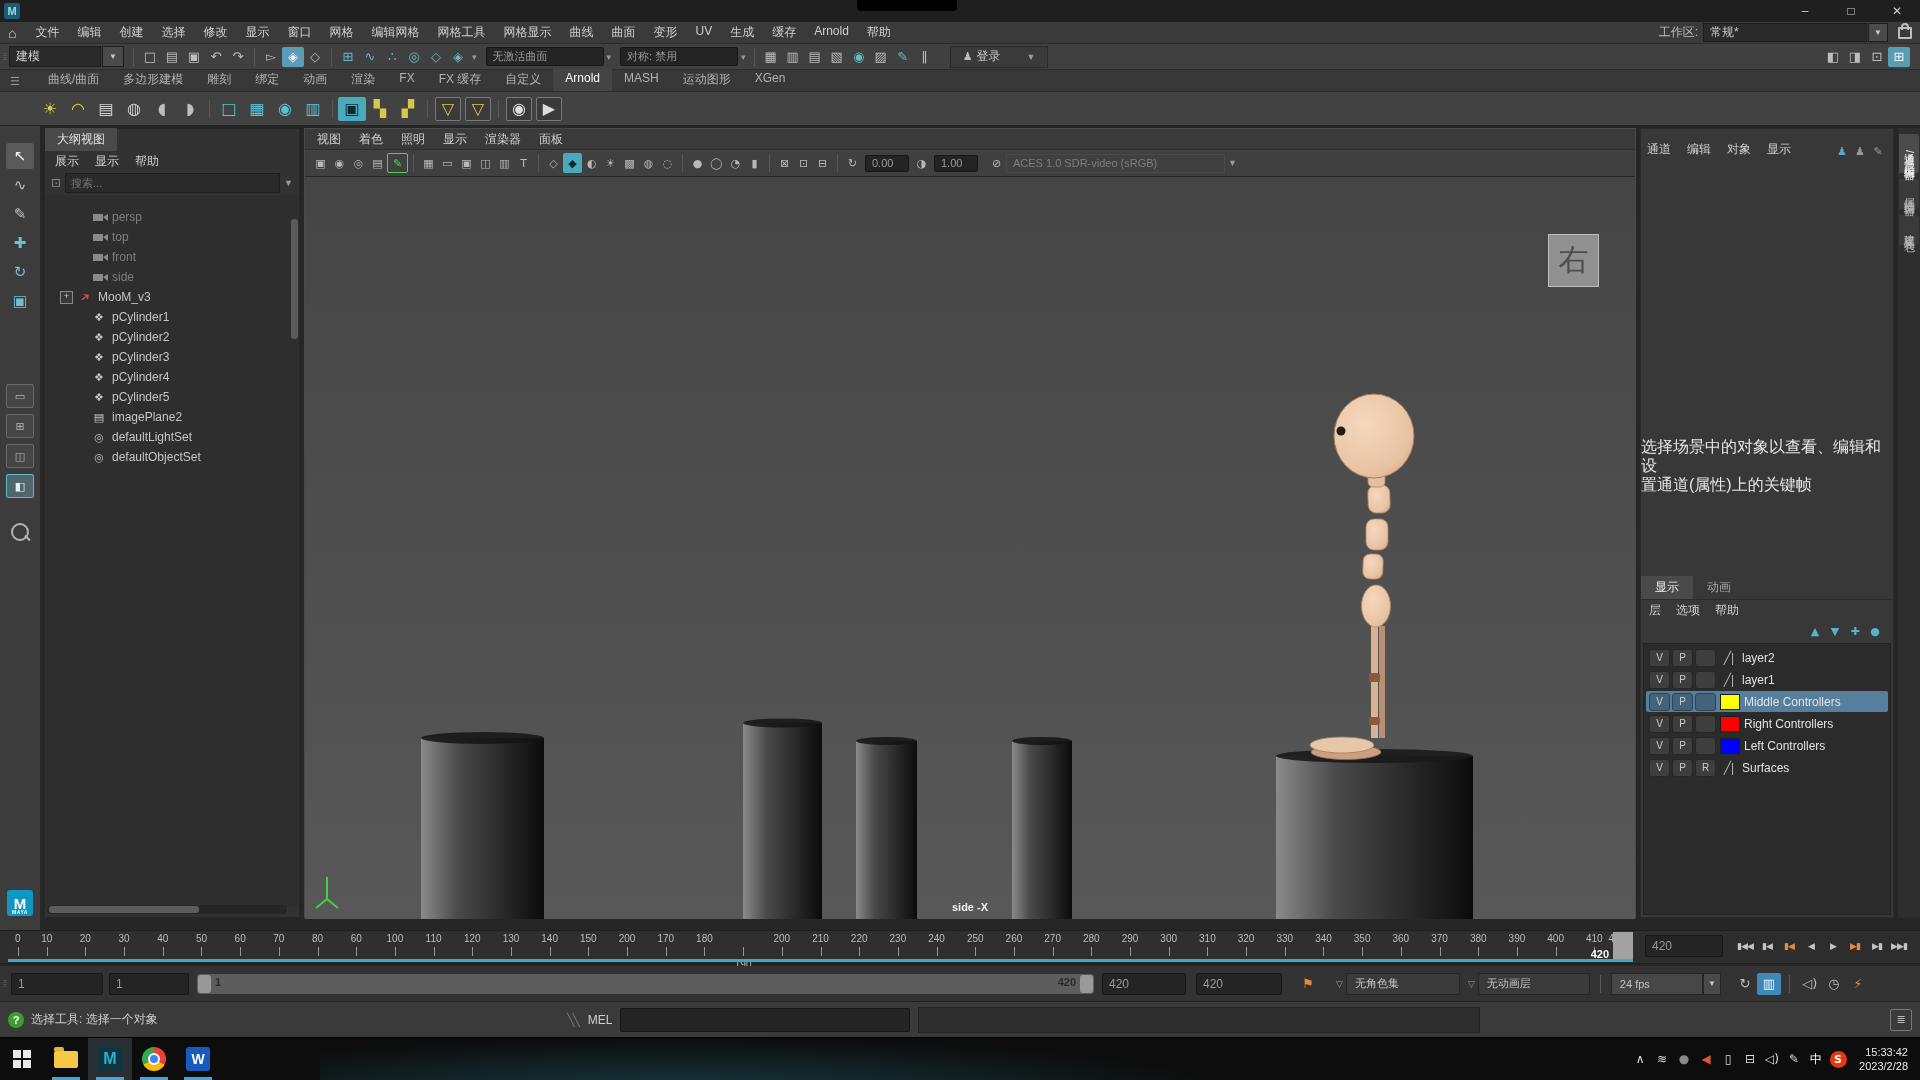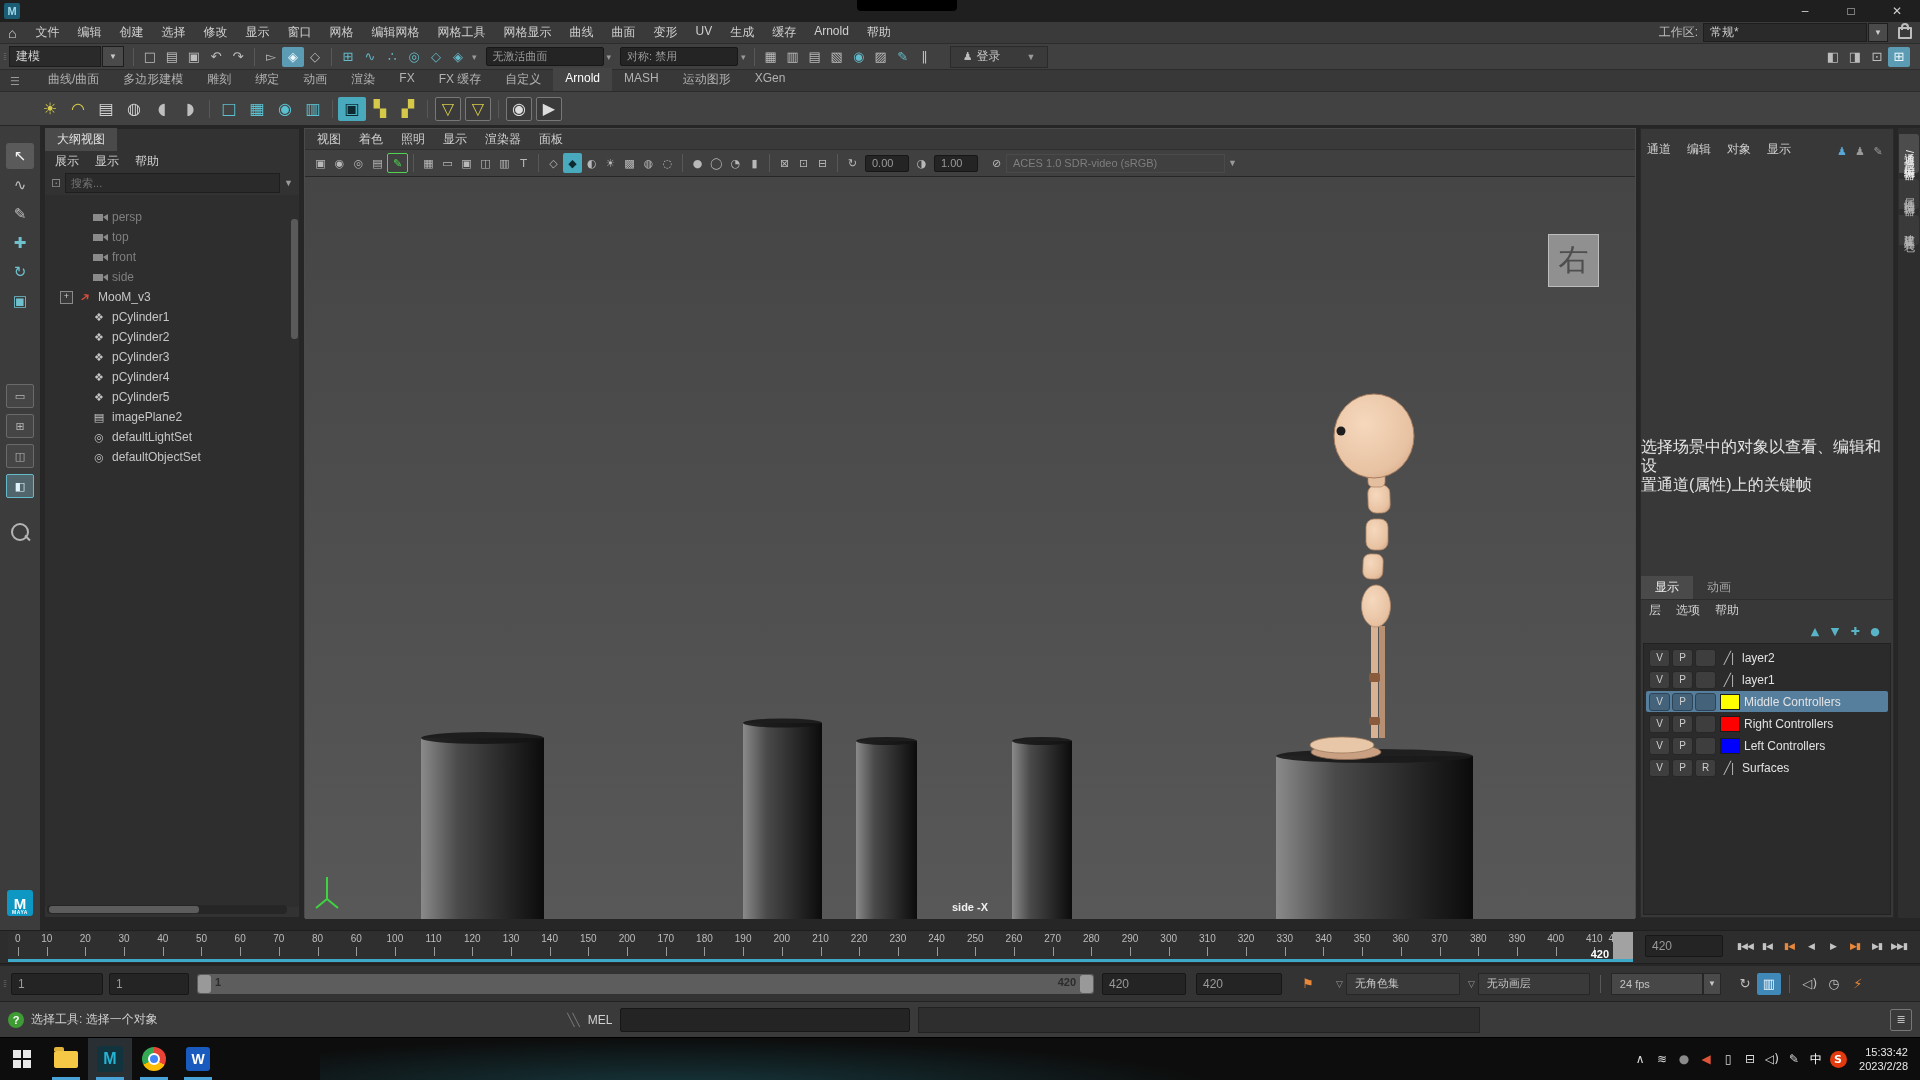--- a/index.html
+++ b/index.html
@@ -657,21 +657,21 @@
         <span class="ts-label" style="left: 33.3333%;">140</span>
         <span class="ts-tick" style="left: 33.3333%;"></span>
         <span class="ts-label" style="left: 35.7143%;">150</span>
         <span class="ts-tick" style="left: 35.7143%;"></span>
         <span class="ts-label" style="left: 38.0952%;">200</span>
         <span class="ts-tick" style="left: 38.0952%;"></span>
         <span class="ts-label" style="left: 40.4762%;">170</span>
         <span class="ts-tick" style="left: 40.4762%;"></span>
         <span class="ts-label" style="left: 42.8571%;">180</span>
         <span class="ts-tick" style="left: 42.8571%;"></span>
-        <span class="ts-label" style="left: 45.2381%;">190</span>
+        <span class="ts-label" style="left: 45.2381%; margin-top: 26px;">190</span>
         <span class="ts-tick" style="left: 45.2381%;"></span>
         <span class="ts-label" style="left: 47.619%;">200</span>
         <span class="ts-tick" style="left: 47.619%;"></span>
         <span class="ts-label" style="left: 50%;">210</span>
         <span class="ts-tick" style="left: 50%;"></span>
         <span class="ts-label" style="left: 52.381%;">220</span>
         <span class="ts-tick" style="left: 52.381%;"></span>
         <span class="ts-label" style="left: 54.7619%;">230</span>
         <span class="ts-tick" style="left: 54.7619%;"></span>
         <span class="ts-label" style="left: 57.1429%;">240</span>

